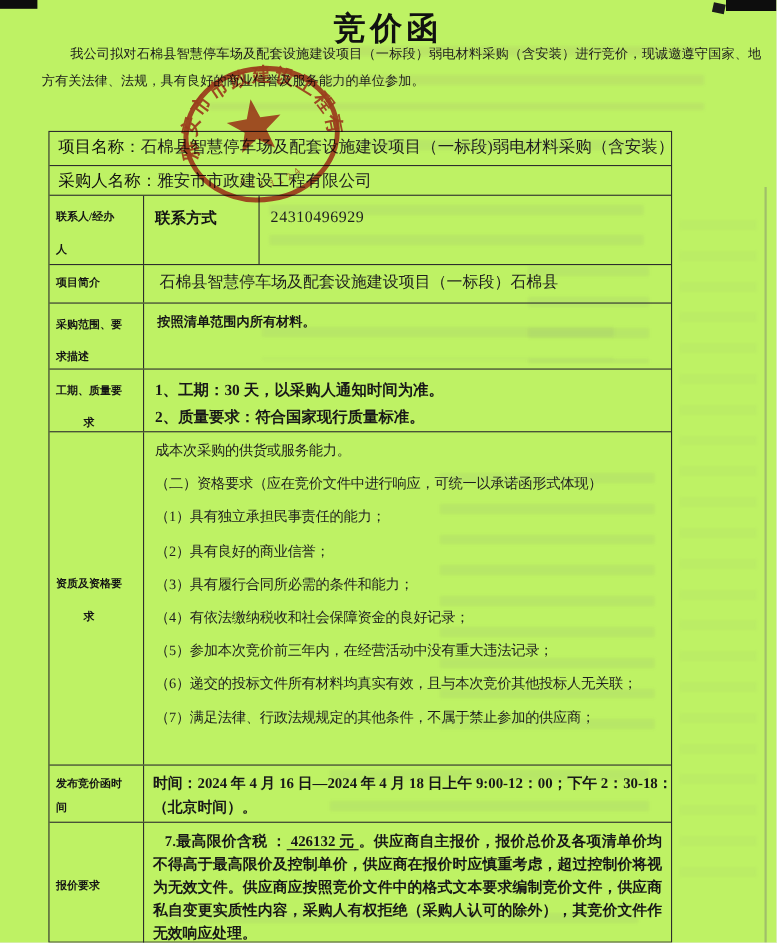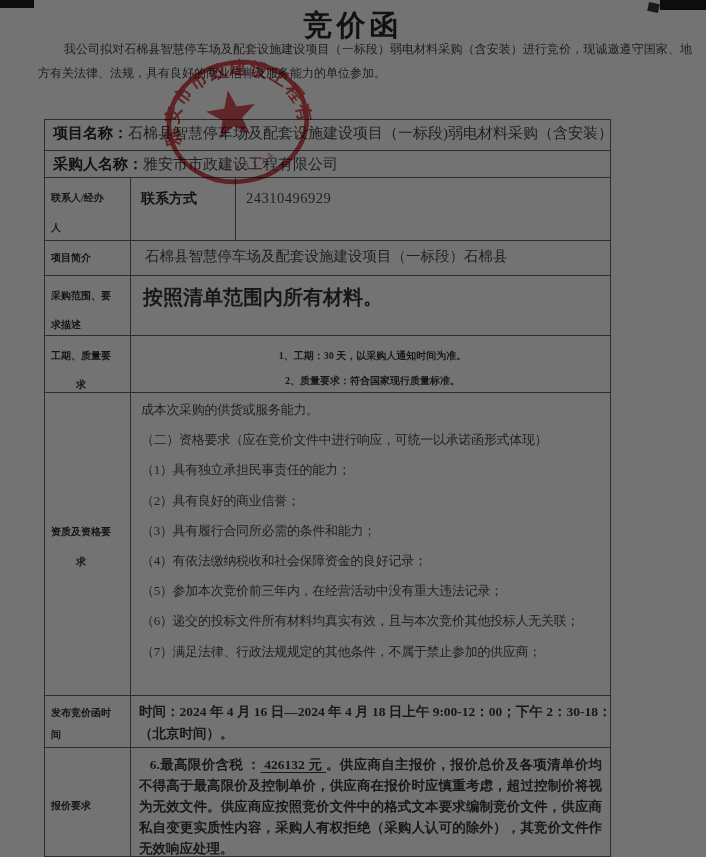--- a/index.html
+++ b/index.html
@@ -1,17 +1,17 @@
 <!DOCTYPE html>
 <html><head>
 <meta charset="utf-8">
 <style>
   html,body{margin:0;padding:0;background:#e8e8e8;}
   #page{
-    position:relative;width:706px;height:857px;background:#737373;
+    position:relative;width:706px;height:857px;background:#bef264;
     font-family:"Liberation Serif","DejaVu Serif",serif;color:#1f1f1f;
     overflow:hidden;margin:0 auto;
   }
   .title{
     position:absolute;top:6px;left:0;width:706px;text-align:center;
     font-size:29px;font-weight:700;letter-spacing:4px;color:#111;
   }
   .intro{
     position:absolute;top:38px;left:38px;width:654px;
     font-size:12px;line-height:23.5px;text-align:justify;text-indent:2.15em;
@@ -24,27 +24,27 @@
   }
   .trow{display:flex;border-bottom:1.4px solid #2d2d2d;box-sizing:border-box;}
   .trow:last-child{border-bottom:none;}
   .tcell{box-sizing:border-box;border-right:1.4px solid #2d2d2d;overflow:hidden;}
   .tcell:last-child{border-right:none;}
   .lblcell{width:86px;flex:none;font-weight:600;font-size:10px;
     padding:5px 19px 0 6px;line-height:29px;color:#141414;}
   .lblcell.vcenter{display:flex;align-items:center;}
   .lblcell.tcenter{text-align:center;}
   .fullcell{flex:1;font-size:15px;padding:4px 6px 0 8px;white-space:nowrap;}
-  .fullcell b{font-weight:700;color:#111;}
+  .fullcell b{font-weight:400;color:#111;}
   .namecell{width:142px;flex:none;font-size:14px;padding:12px 4px 0 10px;}
   .mlabel{width:105px;flex:none;font-weight:600;font-size:14px;padding:12px 4px 0 10px;color:#141414;}
   .phonecell{flex:1;font-size:14.5px;padding:12px 4px 0 10px;letter-spacing:.5px;}
   .briefcell{flex:1;font-size:14.5px;padding:6px 6px 0 14px;}
-  .scopecell{flex:1;font-size:20px;padding:8px 6px 0 12px;font-weight:600;color:#181818;}
-  .schedcell{flex:1;font-size:10px;padding:7px 6px 0 10px;text-align:center;}
+  .scopecell{flex:1;font-size:12px;padding:8px 6px 0 12px;font-weight:600;color:#181818;}
+  .schedcell{flex:1;font-size:14px;padding:7px 6px 0 10px;}
   .schedcell .ln{line-height:25px;white-space:nowrap;font-weight:600;color:#181818;}
   .qualcell{flex:1;font-size:13px;padding:2px 4px 0 10px;letter-spacing:-.3px;}
   .qualcell .ln{line-height:30.2px;white-space:nowrap;}
   .pubcell{flex:1;font-size:13.5px;padding:5px 4px 0 8px;font-weight:600;color:#181818;}
   .pubcell .ln{line-height:22px;white-space:nowrap;}
   .quotecell{flex:1;font-size:13.5px;padding:6px 8px 0 8px;}
   .quotecell .p1{line-height:21px;text-align:justify;text-indent:.8em;font-weight:600;color:#181818;}
   .quotecell .p1 u{text-underline-offset:3px;}
   
   .stamp{
@@ -139,21 +139,21 @@
       <div class="tcell pubcell">
 
       <div class="ln">时间：2024 年 4 月 16 日—2024 年 4 月 18 日上午 9:00-12：00；下午 2：30-18：00</div>
           <div class="ln">（北京时间）。</div>
         </div>
     </div>
 
     <div class="trow" style="height:110px;">
       <div class="tcell lblcell vcenter" style="line-height:20px;">报价要求</div>
       <div class="tcell quotecell">
-        <div class="p1"><span>6.最高限价含税 ：</span><u>&nbsp;426132 元&nbsp;</u><span>。供应商自主报价，报价总价及各项清单价均不得高于最高限价及控制单价，供应商在报价时应慎重考虑，超过控制价将视为无效文件。供应商应按照竞价文件中的格式文本要求编制竞价文件，供应商私自变更实质性内容，采购人有权拒绝（采购人认可的除外），其竞价文件作无效响应处理。</span></div>
+        <div class="p1"><span>7.最高限价含税 ：</span><u>&nbsp;426132 元&nbsp;</u><span>。供应商自主报价，报价总价及各项清单价均不得高于最高限价及控制单价，供应商在报价时应慎重考虑，超过控制价将视为无效文件。供应商应按照竞价文件中的格式文本要求编制竞价文件，供应商私自变更实质性内容，采购人有权拒绝（采购人认可的除外），其竞价文件作无效响应处理。</span></div>
 
       </div>
     </div>
 
   </div>
 
   <svg class="stamp" viewBox="0 0 152 130">
     <ellipse cx="76" cy="64" rx="69" ry="59.5" fill="none" stroke="#c9262d" stroke-width="4.6" opacity=".95"></ellipse>
     <polygon fill="#c9262d" opacity=".92" points="71,31 77.2,48.5 95.7,49 81,60.2 86.3,78 71,67.5 55.7,78 61,60.2 46.3,49 64.8,48.5"></polygon>
     <path id="seal-arc-top" d="M 17.4 81 A 61 51 0 1 1 134.6 81" fill="none"></path>

